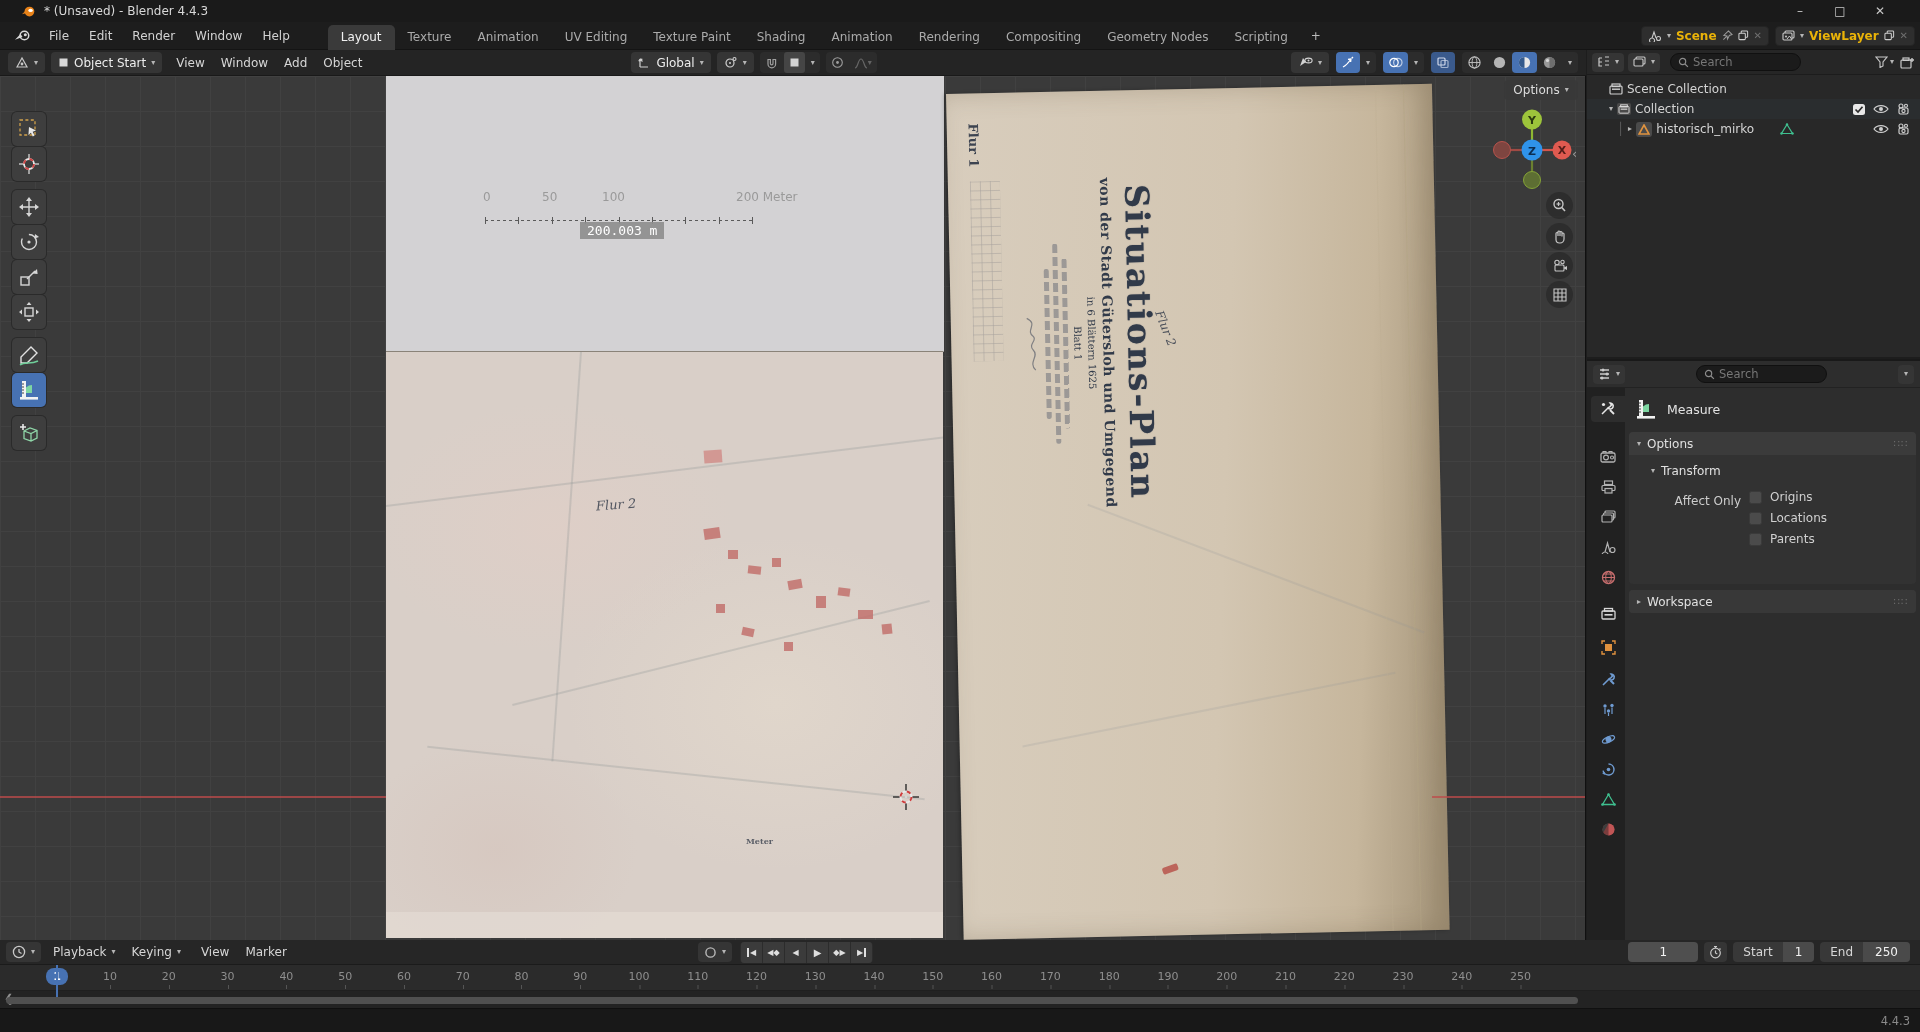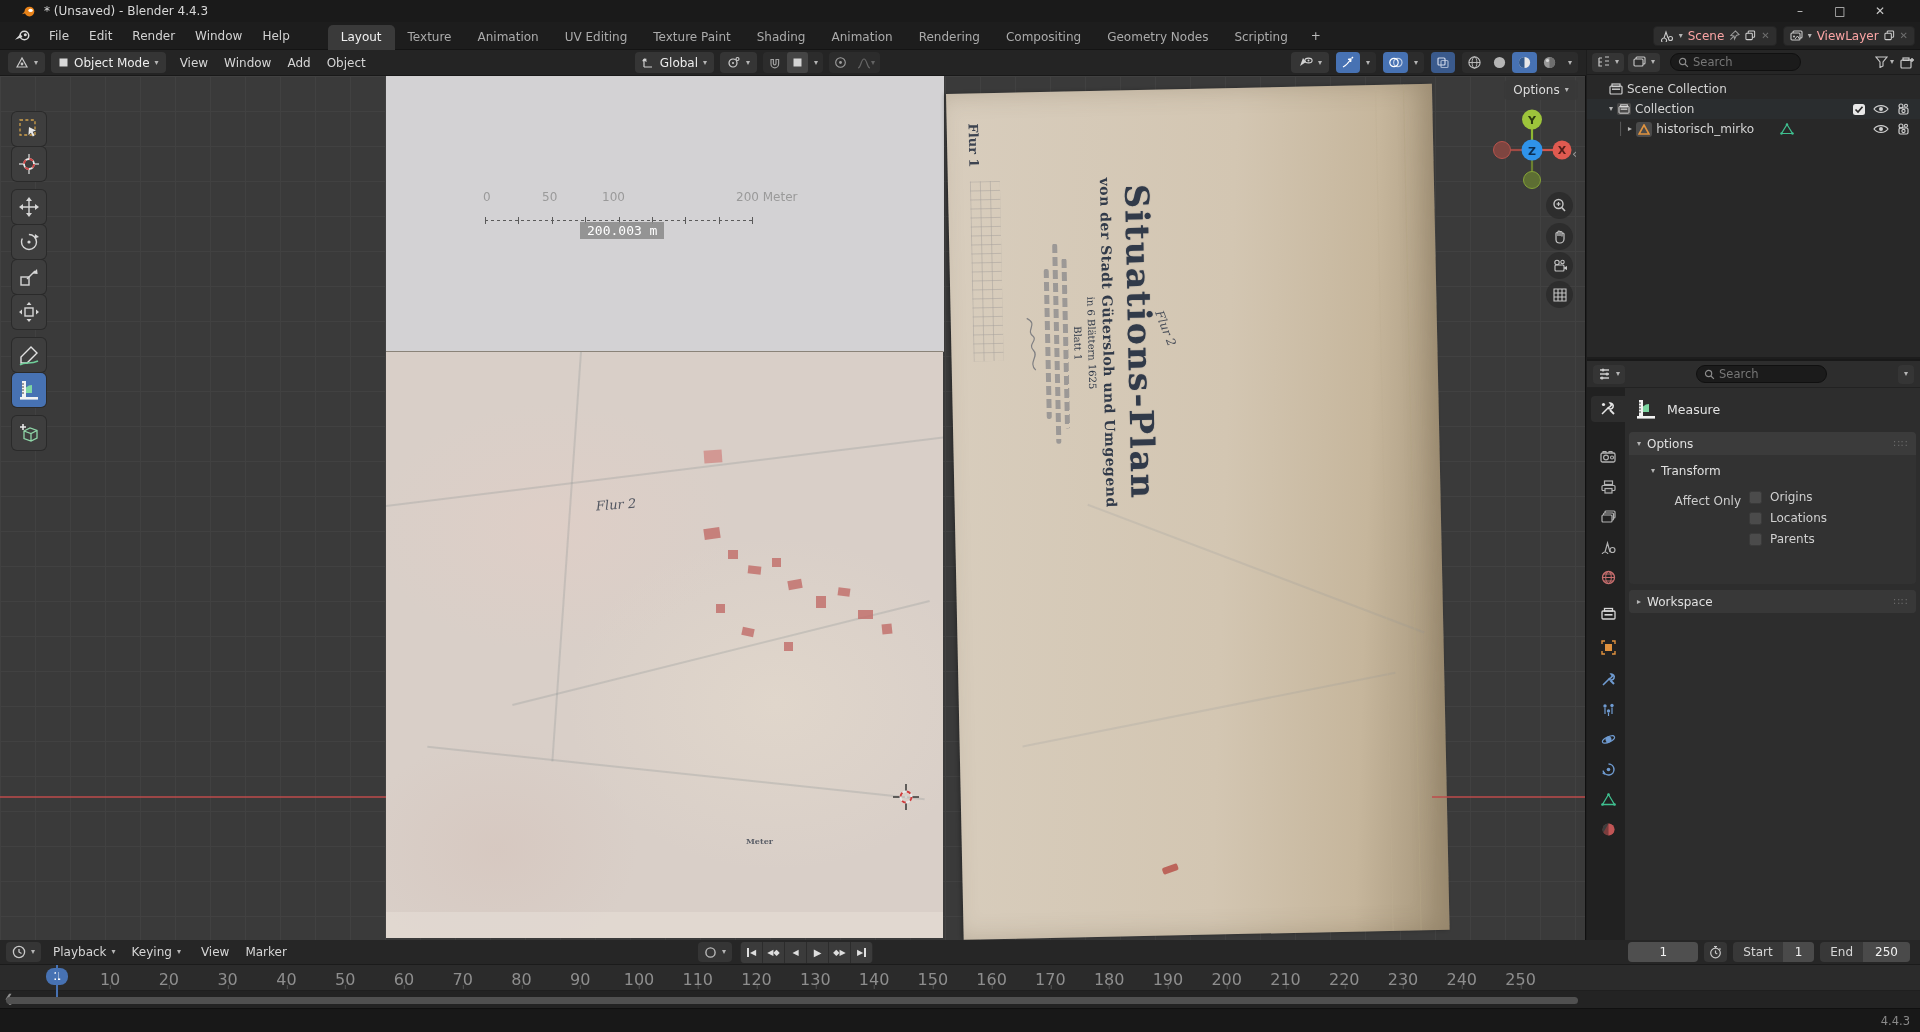--- a/index.html
+++ b/index.html
@@ -17,21 +17,21 @@
   .winbtn{color:#c9c9c9;font-size:12px;width:26px;text-align:center;cursor:default;}
 
   
   #menubar{left:0;top:22px;width:1920px;height:28px;background:#1d1d1d;display:flex;align-items:center;padding-left:6px;border-bottom:1px solid #141414;}
   .menu-item{padding:4px 10px;color:#d2d2d2;border-radius:4px;}
   #ws-tabs{display:flex;align-items:flex-end;height:28px;margin-left:28px;}
   .ws-tab{padding:5px 13px 6px 13px;color:#ababab;font-size:12px;border-radius:5px 5px 0 0;}
   .ws-tab.active{background:#3a3a3a;color:#f1f1f1;}
   .ws-add{padding:4px 10px;color:#bbb;}
   .id-pill{background:#2e2e2e;border-radius:4px;height:20px;display:flex;align-items:center;gap:5px;padding:0 6px;border:1px solid #242424;}
-  .id-pill .name{color:#fca5a5;}
+  .id-pill .name{color:#eab308;font-weight:bold;}
   .icon-x{color:#6f6f6f;font-size:10px;}
 
   
   #vp-header{left:0;top:50px;width:1586px;height:26px;background:#242424;display:flex;align-items:center;gap:6px;padding:0 8px;border-bottom:1px solid #191919;}
   .pill{background:#353535;border-radius:4px;height:21px;display:inline-flex;align-items:center;gap:5px;padding:0 7px;}
   .hdr-menu{padding:3px 8px;color:#d6d6d6;}
   .seg{display:flex;background:#2c2c2c;border-radius:4px;height:21px;align-items:center;}
   .seg>span{padding:0 5px;height:21px;display:flex;align-items:center;}
   .seg .on{background:#4772b3;border-radius:4px;}
   .seg .semi{background:#3a5a8c;border-radius:4px;}
@@ -100,21 +100,21 @@
   #props-content{position:absolute;left:38px;top:27px;width:295px;height:554px;}
   .panel{position:absolute;left:4px;width:287px;background:#323232;border-radius:4px;}
   .panel-header{height:23px;display:flex;align-items:center;gap:6px;padding:0 8px;background:#3b3b3b;border-radius:4px 4px 0 0;color:#e0e0e0;}
   .grip{margin-left:auto;color:#6c6c6c;font-size:10px;letter-spacing:1px;}
   .cb{width:13px;height:13px;background:#4b4b4b;border:1px solid #3a3a3a;border-radius:2.5px;}
 
   
   #timeline{left:0;top:940px;width:1920px;height:68px;background:#232323;}
   #tl-header{height:25px;background:#262626;display:flex;align-items:center;gap:4px;padding:0 6px;border-bottom:1px solid #1b1b1b;}
   #tl-ruler{position:absolute;left:0;top:25px;width:1920px;height:26px;background:#2b2b2b;border-bottom:1px solid #1f1f1f;}
-  .ftick{position:absolute;top:5px;transform:translateX(-50%);color:#8e8e8e;font-size:16px;}
+  .ftick{position:absolute;top:5px;transform:translateX(-50%);color:#8e8e8e;font-size:11px;}
   .ftick::after{content:"";position:absolute;left:50%;top:15px;width:1px;height:4px;background:#555;}
   #cf-badge{position:absolute;top:3px;width:22px;height:17px;background:#4772b3;border-radius:8px;color:#fff;font-size:11px;font-weight:bold;display:flex;align-items:center;justify-content:center;}
   #playhead{position:absolute;top:25px;width:2px;height:38px;background:#4772b3;}
   #tl-scroll{position:absolute;left:6px;top:57px;width:1572px;height:7px;background:#505050;border-radius:4px;}
   .tbtn{width:21px;height:19px;background:#3b3b3b;display:flex;align-items:center;justify-content:center;color:#dedede;font-size:8px;gap:1px;}
   .tbtn .bar{width:2px;height:9px;background:#dedede;}
   .field{background:#4f4f4f;border-radius:4px;height:20px;display:flex;align-items:center;justify-content:center;color:#f2f2f2;}
   .se-pill{background:#383838;border-radius:4px;height:20px;display:flex;align-items:center;overflow:hidden;}
   .se-pill .lab{padding:0 10px;color:#d7d7d7;}
   .se-pill .val{background:#4a4a4a;height:20px;display:flex;align-items:center;padding:0 12px;color:#f2f2f2;}
@@ -216,21 +216,21 @@
       <svg width="14" height="13" viewBox="0 0 14 13">
           <path d="M2 11 L7 2 L12 11 Z" fill="none" stroke="#c9c9c9" stroke-width="1.2"></path>
           <circle cx="7" cy="8" r="1.4" fill="#c9c9c9"></circle>
         </svg>
       <span class="chev">▾</span>
     </span>
     <span class="pill">
       <svg width="11" height="11" viewBox="0 0 11 11">
           <rect x="1.5" y="1.5" width="8" height="8" fill="#d8d8d8"></rect>
         </svg>
-      <span style="color:#ececec;">Object Mode</span>
+      <span style="color:#ececec;">Object Start</span>
       <span class="chev">▾</span>
     </span>
     <span class="row">
 
     <span class="hdr-menu">View</span>
         <span class="hdr-menu">Window</span>
         <span class="hdr-menu">Add</span>
         <span class="hdr-menu">Object</span>
       </span>
 

